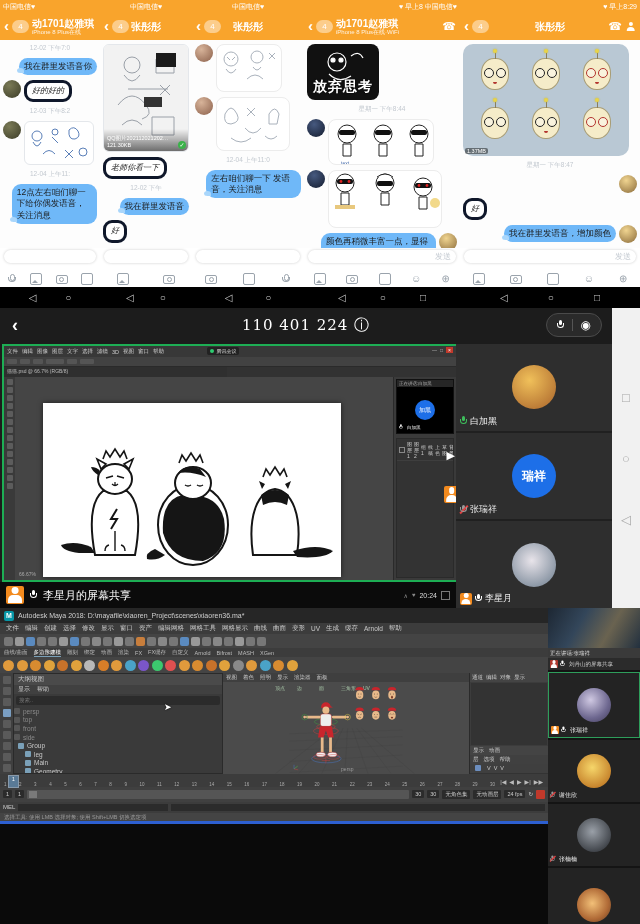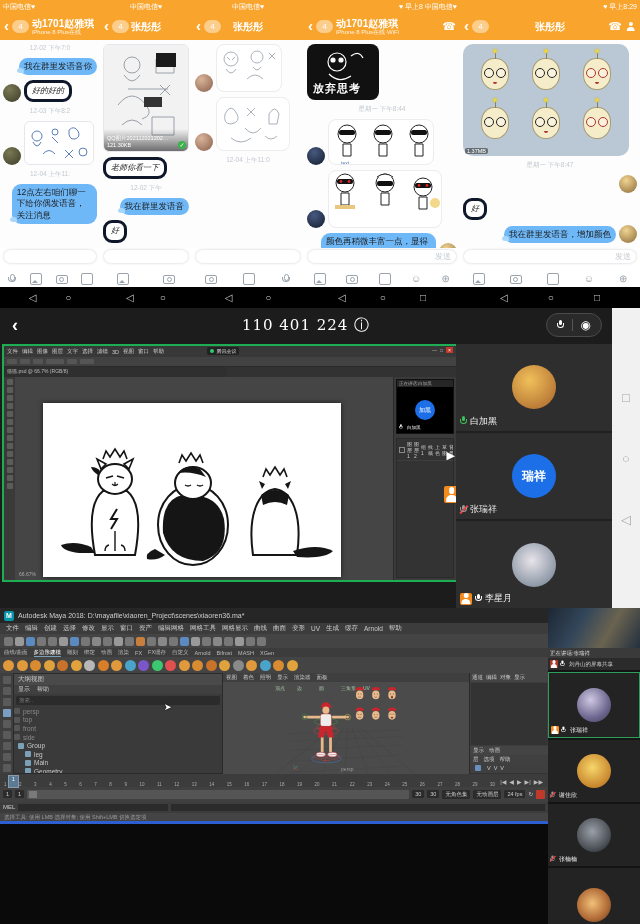--- a/index.html
+++ b/index.html
@@ -16,39 +16,39 @@
   .tw.ctr{position:absolute;left:0;right:0;align-items:center;pointer-events:none}
   .p-title{font-size:10px;font-weight:bold}
   .p-sub{font-size:6px;opacity:.85}
   .hic{margin-left:auto;font-size:11px;line-height:1}
   .hic2{font-size:11px;line-height:1}
   .pers{position:relative;display:inline-block}
   .pers::before{content:"";position:absolute;top:6%;left:50%;transform:translateX(-50%);width:38%;height:38%;background:#fff;border-radius:50%}
   .pers::after{content:"";position:absolute;bottom:6%;left:50%;transform:translateX(-50%);width:78%;height:42%;background:#fff;border-radius:5px 5px 0 0}
   .p-chat{flex:1;background:#FDFDFD;overflow:hidden;padding:4px 3px 0;display:flex;flex-direction:column;gap:5px;font-size:8.5px;color:#1b1b1b}
   .mtime{text-align:center;color:#C3C9D0;font-size:6.5px;white-space:nowrap;flex:none}
-  .mrow{display:flex;align-items:flex-end;gap:3px;flex:none}
+  .mrow{display:flex;align-items:flex-start;gap:3px;flex:none}
   .mrow.r{justify-content:flex-end}
   .avatar{width:18px;height:18px;border-radius:50%;flex:none}
   .av-olive{background:radial-gradient(circle at 35% 30%,#7a7a56,#3c3c28)}
   .av-girl{background:radial-gradient(circle at 35% 30%,#d8b49a,#8a5f4a)}
   .av-boy{background:radial-gradient(circle at 40% 30%,#46597f,#141c2e)}
   .av-blonde{background:radial-gradient(circle at 40% 30%,#f0d490,#8a6b3a)}
   .bub{max-width:80%;border-radius:9px;padding:3px 5px;line-height:1.3;position:relative}
   .bub.blue{background:#6FB8F8}
   .bub.blue::before{content:"";position:absolute;left:-2px;bottom:2px;width:7px;height:5px;background:#A9D6FB;border-radius:50% 50% 0 50%}
   .bub.white{background:#fff;border:3px solid #0f172a}
   .hand{font-family:"DejaVu Serif",serif;font-style:italic;font-size:8px}
   .imsg{background:#fff;border:1px solid #E4E7EB;border-radius:6px;overflow:hidden;position:relative;flex:none}
   .icap{position:absolute;left:0;right:0;bottom:0;background:linear-gradient(transparent,rgba(0,0,0,.55));color:#fff;font-size:5.5px;line-height:1.3;padding:6px 3px 2px}
   .dl{position:absolute;right:2px;bottom:2px;width:8px;height:8px;border-radius:50%;background:#3BB24A;color:#fff;font-size:6px;line-height:8px;text-align:center}
   .sizetag{position:absolute;left:2px;bottom:2px;background:rgba(0,0,0,.45);color:#fff;font-size:5.5px;padding:0 2px;border-radius:2px}
   .stick{background:#fff;border:1px solid #ECECEC;border-radius:8px;flex:none}
   .stick-dark{background:#111;border-radius:8px;position:relative;overflow:hidden;color:#fff}
-  .stick-dark .sdt{position:absolute;left:6px;bottom:4px;font-size:11px;font-weight:bold;letter-spacing:1px;text-shadow:0 0 2px #000}
+  .stick-dark .sdt{position:absolute;left:6px;bottom:4px;font-size:14px;font-weight:bold;letter-spacing:1px;text-shadow:0 0 2px #000}
   .chickpad{background:#B9C8D4;border-radius:10px;position:relative;flex:none;display:grid;grid-template-columns:repeat(3,1fr);gap:10px 8px;padding:14px 10px 10px;box-sizing:border-box}
   .chick{width:26px;height:30px;background:#F5ECC9;border:1px solid #A89D76;border-radius:46% 46% 48% 48%;position:relative;justify-self:center}
   .chick::before{content:"";position:absolute;top:-7px;left:50%;width:1px;height:7px;background:#8A7F5C}
   .chick::after{content:"";position:absolute;top:-10px;left:50%;transform:translateX(-50%);width:4px;height:4px;background:#E8D44A;border-radius:50%;box-shadow:0 0 2px #c8b42a}
   .gl{position:absolute;top:9px;left:2px;right:2px;height:9px}
   .gl::before,.gl::after{content:"";position:absolute;top:0;width:8px;height:8px;border:1px solid #222;border-radius:50%;background:rgba(255,255,255,.4)}
   .gl::before{left:0}.gl::after{right:0}
   .gl.r::before,.gl.r::after{border-color:#B3342E}
   .chick .mo{position:absolute;bottom:5px;left:50%;transform:translateX(-50%);width:4px;height:2px;background:#B3342E;border-radius:0 0 3px 3px}
   .p-inputbar{height:18px;padding:2px 4px;background:#fff;flex:none}
@@ -328,20 +328,23 @@
             <div class="avatar av-girl"></div>
           <div class="stick" style="width:72px;height:52px">
             <svg viewBox="0 0 72 52">
                 <g stroke="#AAB2BC" fill="none" stroke-width="1">
               <path d="M8 16 q6 -12 12 0 q4 8 -6 10 q-8 0 -6 -10 M30 10 l8 8 M38 10 l-8 8 M28 30 q8 10 16 0 M52 16 q6 -10 10 0 l-2 10 h-8 z M14 40 q10 8 20 0 M48 38 q6 6 12 0"></path>
                 </g>
               </svg>
           </div>
           </div>
         <div class="mtime">12-04 上午11:0</div>
+        <div class="mrow r">
+            <div class="bub blue">左右咱们聊一下 发语音，关注消息</div>
+          </div>
       </div>
       <div class="p-inputbar">
           <div class="p-pill"></div>
         </div>
       <div class="p-icons">
         <span class="ci ci-cam"></span>
         <span class="ci ci-box"></span>
         <span class="ci ci-mic"></span>
       </div>
       <div class="p-nav">
@@ -641,20 +644,31 @@
                 <span>草图</span>
                 <span>背景</span>
               </div>
           </div>
         </div>
       </div>
       <div class="m-expand">▶</div>
       <div class="m-obadge pers"></div>
     </div>
 
+    <div class="m-banner">
+      <div class="b-av pers"></div>
+      <span class="mic b-mic"></span>
+      <span class="b-txt">李星月的屏幕共享</span>
+      <div class="b-tray">
+        <span>∧</span>
+        <span>♥</span>
+        <span class="b-time">20:24</span>
+        <span class="b-sq"></span>
+      </div>
+    </div>
 
     <div class="m-people">
       <div class="tile">
         <div class="avatar av-cartoon"></div>
         <div class="tlabel">
             <span class="mic g"></span>
             <span>白加黑</span>
           </div>
       </div>
       <div class="tile">

